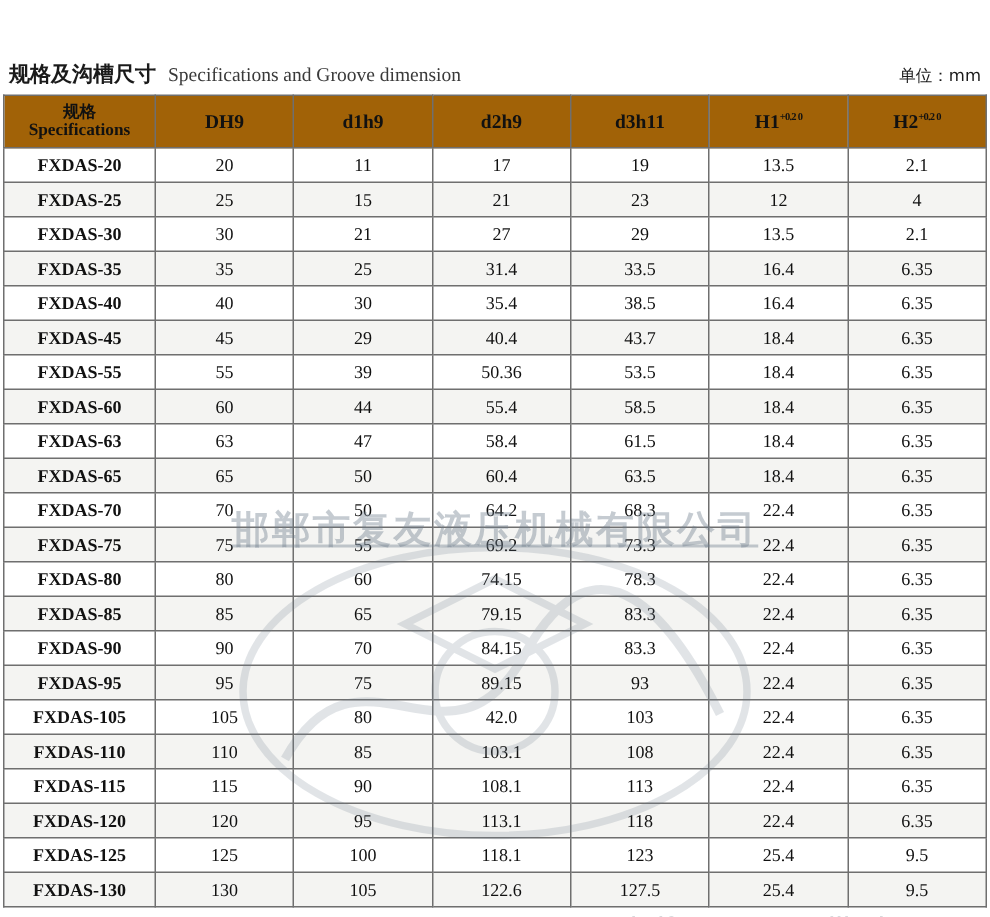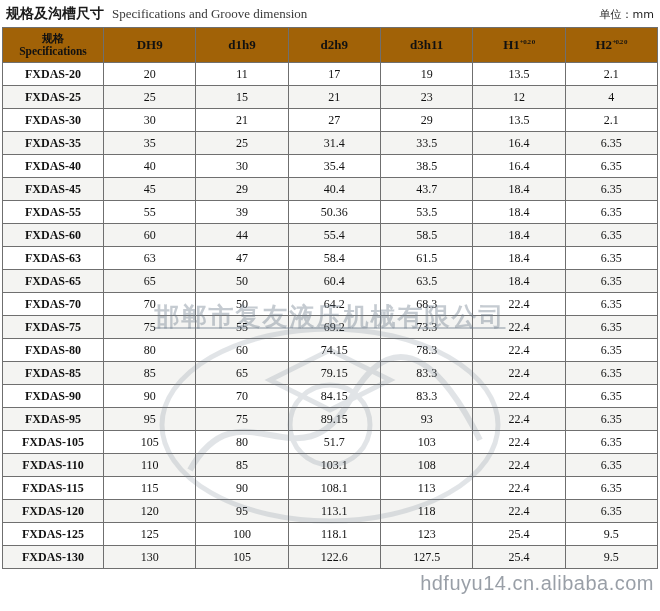--- a/index.html
+++ b/index.html
@@ -18,20 +18,21 @@
     position: relative;
     width: 660px;
     height: 611px;
   }
   .header-row {
     display: flex;
     align-items: baseline;
     padding: 5px 6px 4px 6px;
     box-sizing: border-box;
     width: 660px;
+    margin-top: 36px;
   }
   .title-cn {
     font-family: "DejaVu Sans", sans-serif;
     font-size: 14px;
     font-weight: bold;
     color: #1a1a1a;
     letter-spacing: 0px;
   }
   .title-en {
     font-family: "Liberation Serif", serif;
@@ -326,21 +327,21 @@
           <td>75</td>
           <td>89.15</td>
           <td>93</td>
           <td>22.4</td>
           <td>6.35</td>
         </tr>
         <tr>
           <td class="spec-name">FXDAS-105</td>
           <td>105</td>
           <td>80</td>
-          <td>51.7</td>
+          <td>42.0</td>
           <td>103</td>
           <td>22.4</td>
           <td>6.35</td>
         </tr>
         <tr>
           <td class="spec-name">FXDAS-110</td>
           <td>110</td>
           <td>85</td>
           <td>103.1</td>
           <td>108</td>

